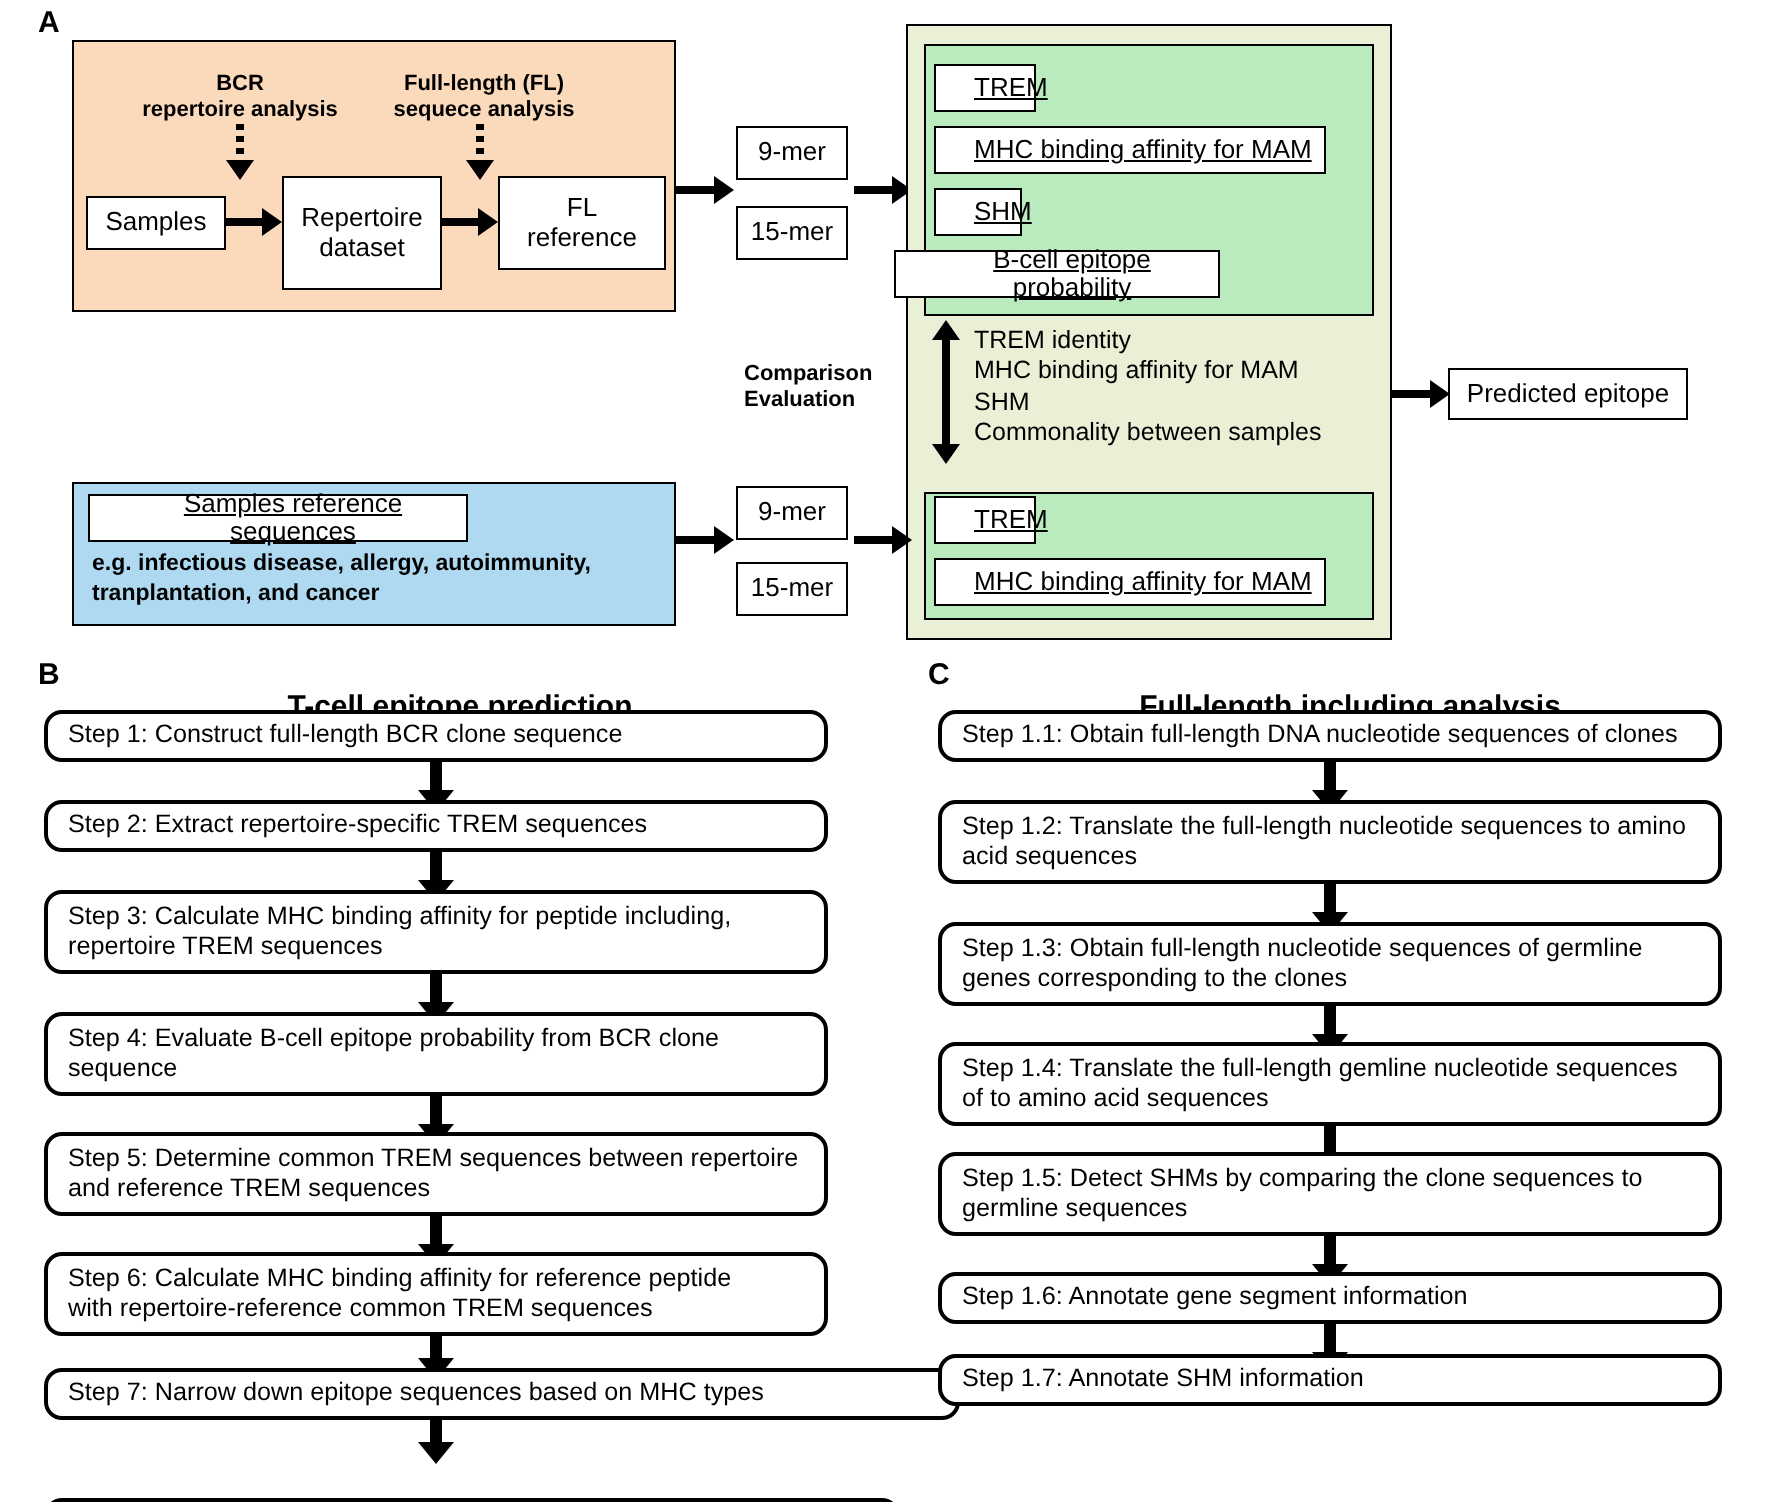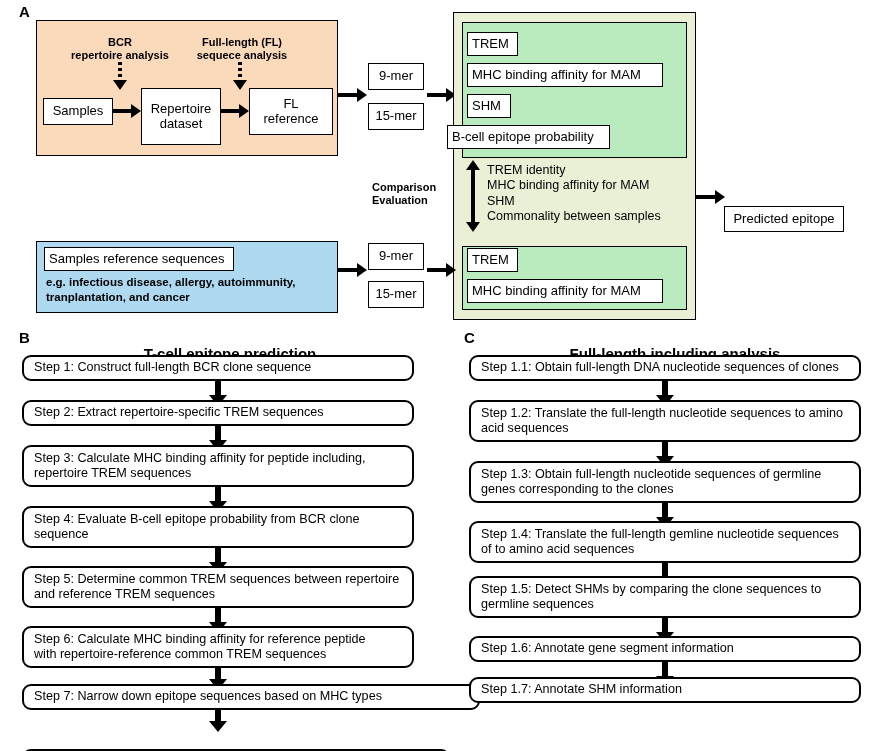--- a/index.html
+++ b/index.html
@@ -28,21 +28,21 @@
     background:#baebbf;border:1.5px solid #000;
   }
 
   
   .wbox{
     background:#ffffff;border:1.5px solid #000;
     display:flex;align-items:center;justify-content:center;
     font-size:13px;line-height:1.08;text-align:center;
     padding:1px 4px;
   }
-  .wbox.left{justify-content:flex-start;text-align:left;padding-left:4px;}
+  .wbox.left{justify-content:flex-start;text-align:center;padding-left:19px;text-decoration:underline;}
   .wbox.two{line-height:1.1;}
 
   
   .cap{
     font-weight:bold;font-size:11px;line-height:1.18;text-align:center;
   }
 
   
   .greenlist{
     font-size:12.5px;line-height:1.23;white-space:pre-line;
@@ -158,21 +158,21 @@
 Commonality between samples</div>
 
 <div class="abs inner-green" style="left:462px;top:246px;width:225px;height:64px;"></div>
 <div class="abs wbox left" style="left:467px;top:248px;width:51px;height:24px;">TREM</div>
 <div class="abs wbox left" style="left:467px;top:279px;width:196px;height:24px;">MHC binding affinity for MAM</div>
 
 <div class="abs" style="left:696px;top:190px;width:30px;height:14px;">
   <div class="shaft-h" style="left:0;top:5px;width:20px;"></div>
   <div class="head-r" style="left:19px;top:0;"></div>
 </div>
-<div class="abs wbox" style="left:724px;top:184px;width:120px;height:26px;margin-top:22px;">Predicted epitope</div>
+<div class="abs wbox" style="left:724px;top:184px;width:120px;height:26px;">Predicted epitope</div>
 
 <div class="abs blue-box" style="left:36px;top:241px;width:302px;height:72px;"></div>
 <div class="abs wbox left" style="left:44px;top:247px;width:190px;height:24px;">Samples reference sequences</div>
 <div class="abs" style="left:46px;top:275px;width:286px;font-size:11.5px;font-weight:bold;line-height:1.3;white-space:pre-line;">e.g. infectious disease, allergy, autoimmunity,
 tranplantation, and cancer</div>
 
 <div class="abs" style="left:338px;top:263px;width:30px;height:14px;">
   <div class="shaft-h" style="left:0;top:5px;width:20px;"></div>
   <div class="head-r" style="left:19px;top:0;"></div>
 </div>

